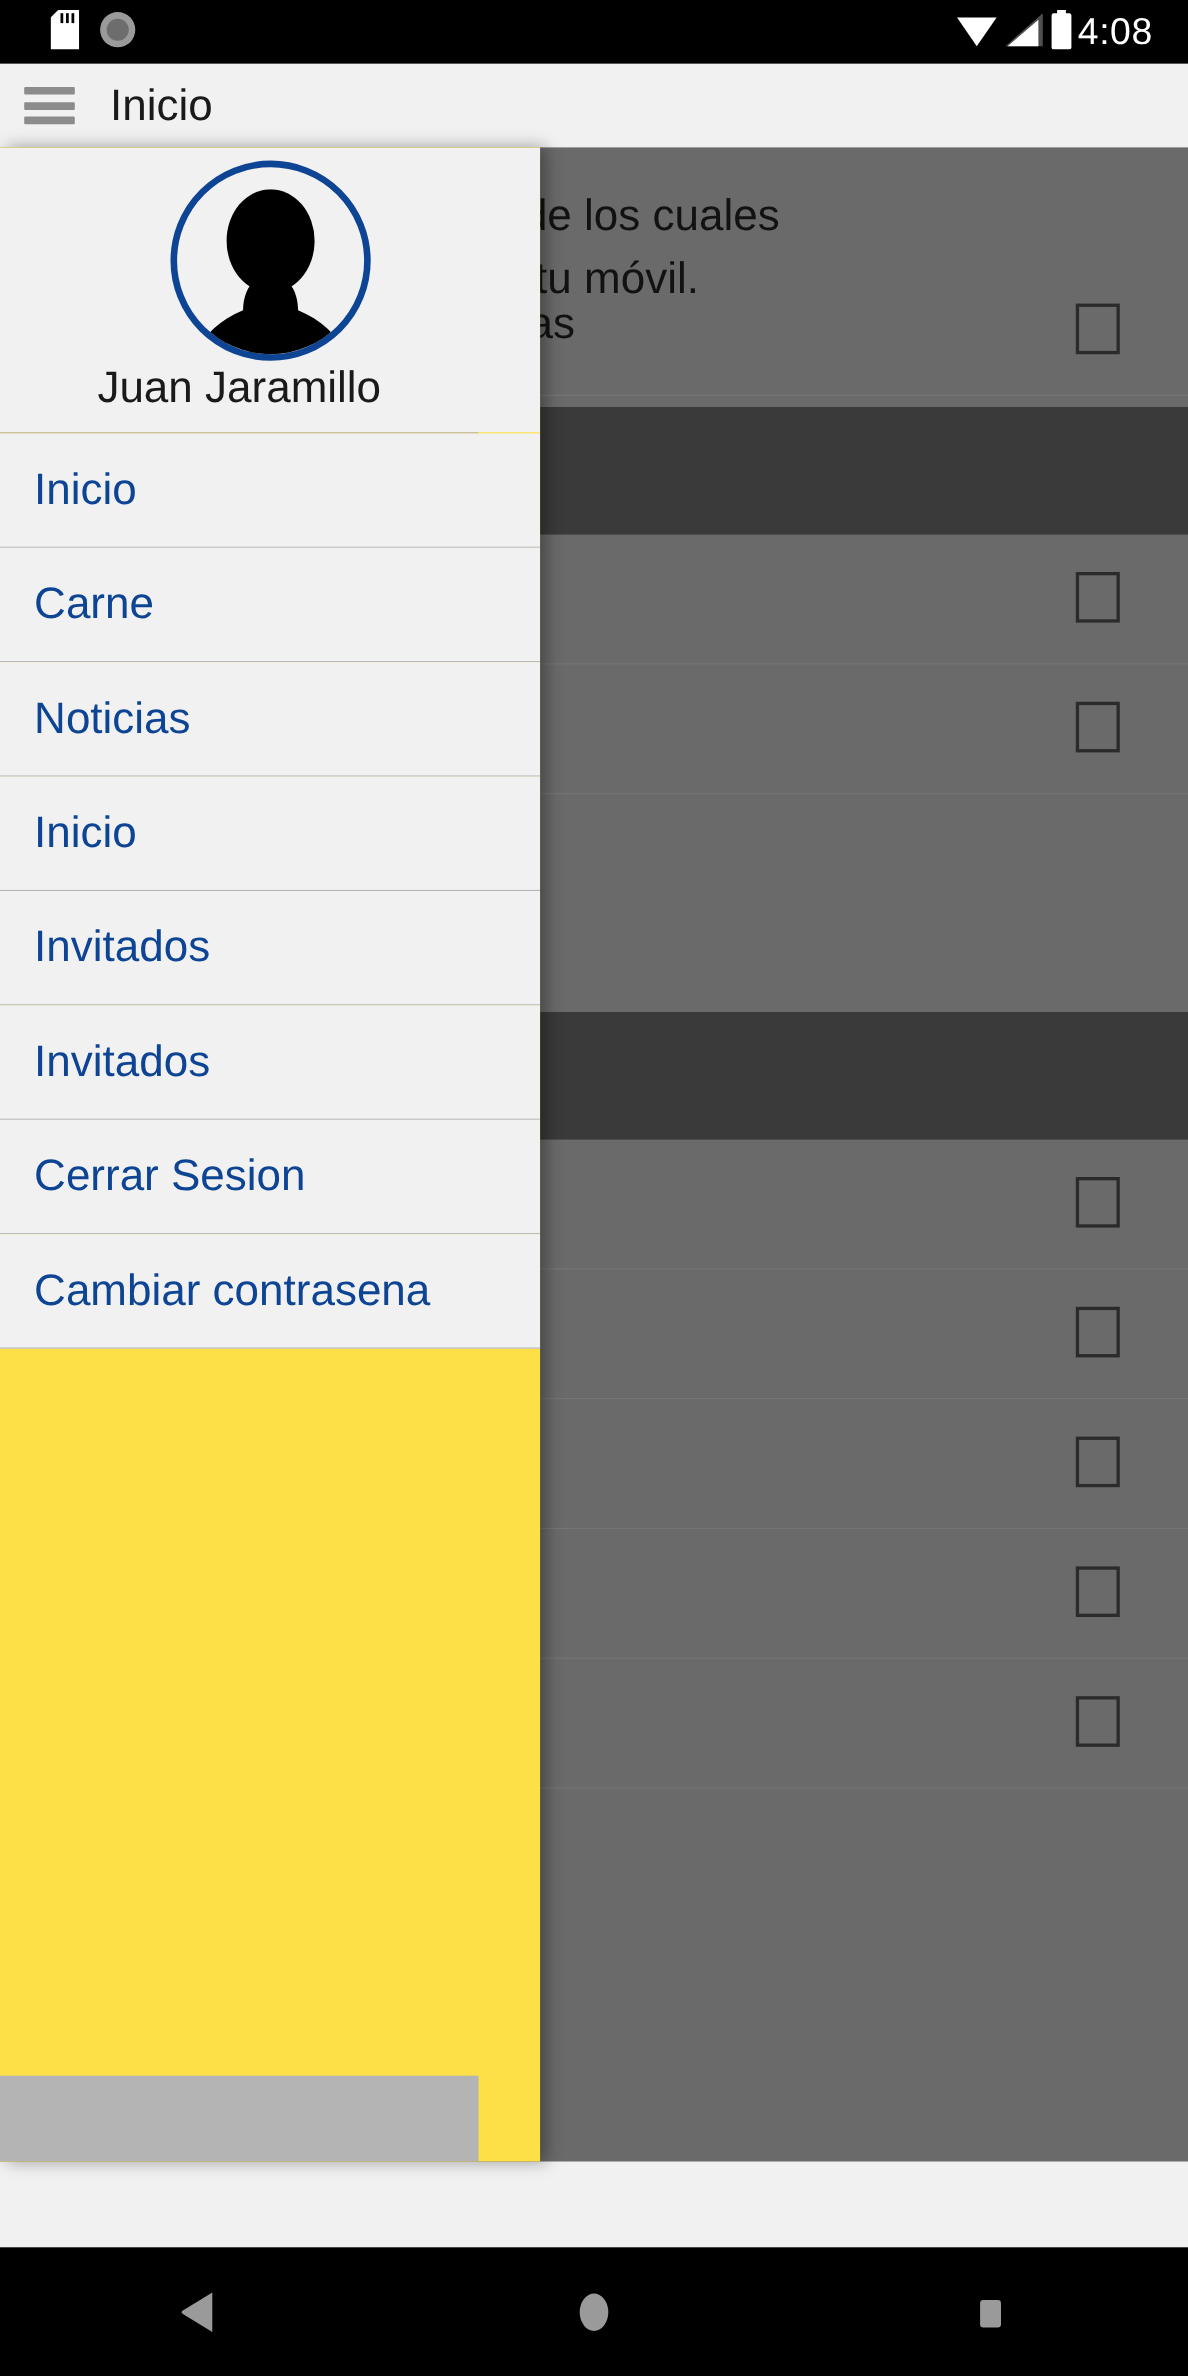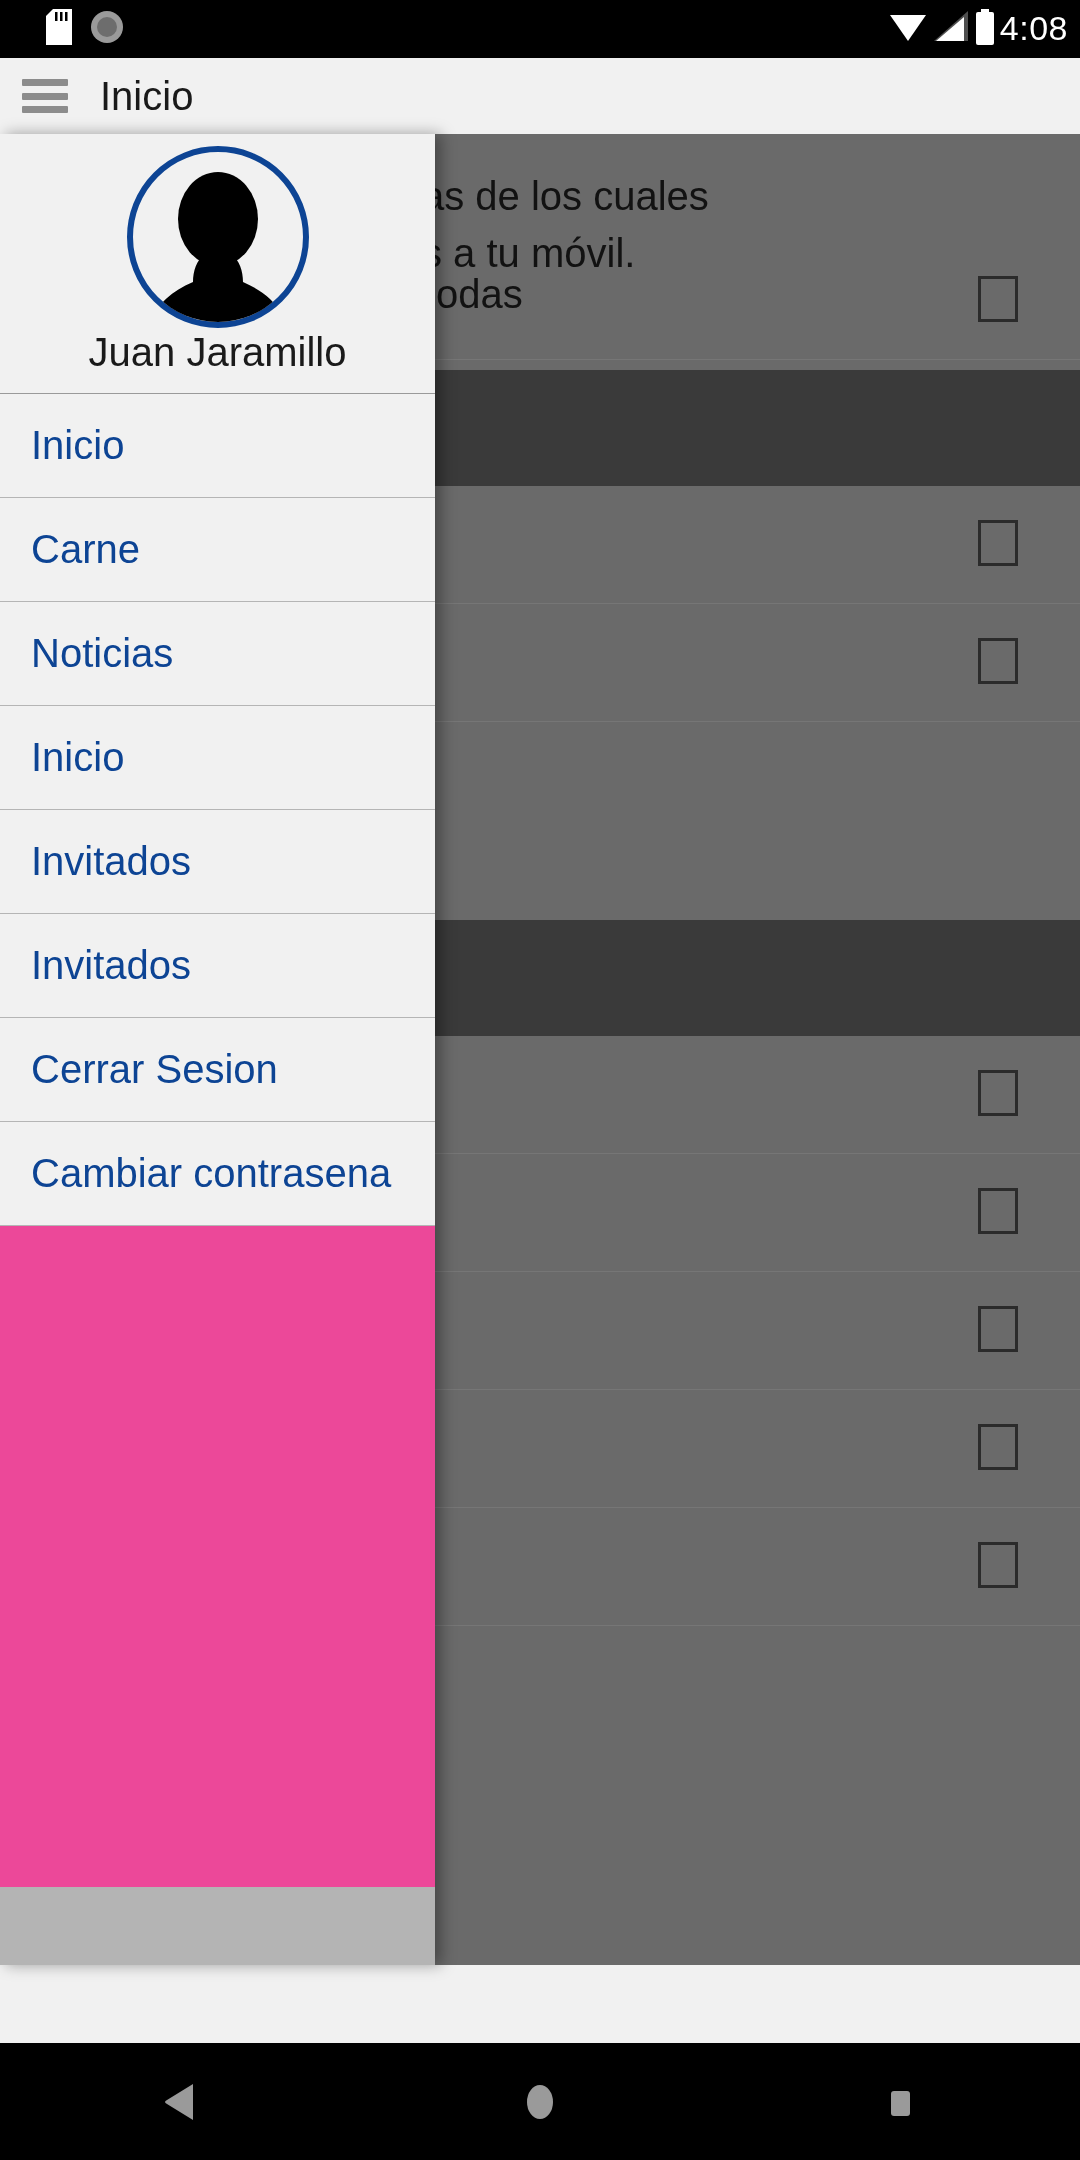--- a/index.html
+++ b/index.html
@@ -5,21 +5,21 @@
   * { margin:0; padding:0; box-sizing:border-box; }
   html,body { width:1080px; height:2160px; background:#000; overflow:hidden; }
   body { font-family:"Liberation Sans", sans-serif; }
 
   .phone { position:relative; width:1080px; height:2160px; background:#f1f1f1; overflow:hidden; }
 
   
   .statusbar { position:absolute; top:0; left:0; width:1080px; height:58px;
                background:#000; display:flex; align-items:center; }
   .sb-left { display:flex; align-items:center; gap:18px; padding-left:46px; }
-  .sb-right { display:flex; gap:4px; margin-left:auto; padding-right:12px; }
+  .sb-right { display:flex; align-items:center; gap:4px; margin-left:auto; padding-right:32px; }
   .sb-time { color:#fff; font-size:34px; letter-spacing:0.5px; }
 
   
   .appbar { position:absolute; top:58px; left:0; width:1080px; height:76px;
             background:#f1f1f1; display:flex; align-items:center; }
   .hamburger { width:46px; height:34px; margin-left:22px; display:flex;
                flex-direction:column; justify-content:space-between; }
   .hamburger span { display:block; height:7px; background:#8c8c8c; border-radius:1px; }
   .appbar-title { font-size:40px; color:#1a1a1a; margin-left:32px; }
 
@@ -33,22 +33,22 @@
   .bg-row-label { position:absolute; color:#121212; font-size:40px; }
   .bg-check { position:absolute; width:40px; height:46px; border:3px solid #2b2b2b; }
   .bg-section { position:absolute; left:0; width:1080px; background:#3a3a3a; }
   .bg-section-label { position:absolute; color:#9a9a9a; font-size:40px; }
 
   
   .scrim { position:absolute; top:134px; left:0; width:1080px; height:1831px;
            background:rgba(0,0,0,0.001); pointer-events:none; }
 
   
-  .drawer { position:absolute; top:134px; left:0; width:435px; height:1831px;
-            background:#ec4899; box-shadow:6px 0 14px rgba(0,0,0,0.35);
+  .drawer { position:absolute; top:134px; left:0; width:491px; height:1831px;
+            background:#fde047; box-shadow:6px 0 14px rgba(0,0,0,0.35);
             overflow:hidden; }
   .drawer-header { position:relative; height:259px; background:#f1f1f1; }
   .avatar-wrap { position:absolute; left:50%; transform:translateX(-50%); top:12px;
                  width:182px; height:182px; border:6px solid #0d4494; border-radius:50%;
                  overflow:hidden; background:#f1f1f1; }
   .avatar-svg { position:absolute; left:50%; transform:translateX(-50%); top:20px; }
   .drawer-name { position:absolute; left:0; width:435px; top:196px; text-align:center;
                  font-size:40px; color:#1a1a1a; }
   .drawer-divider { width:435px; height:1px; background:#9a9a9a; }
   .menu-item { height:104px; display:flex; align-items:center; padding-left:31px;

